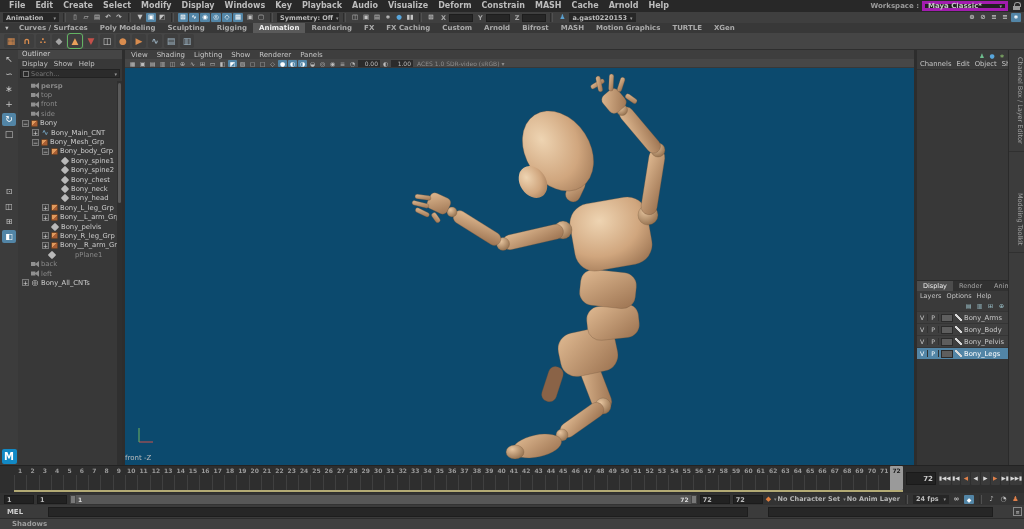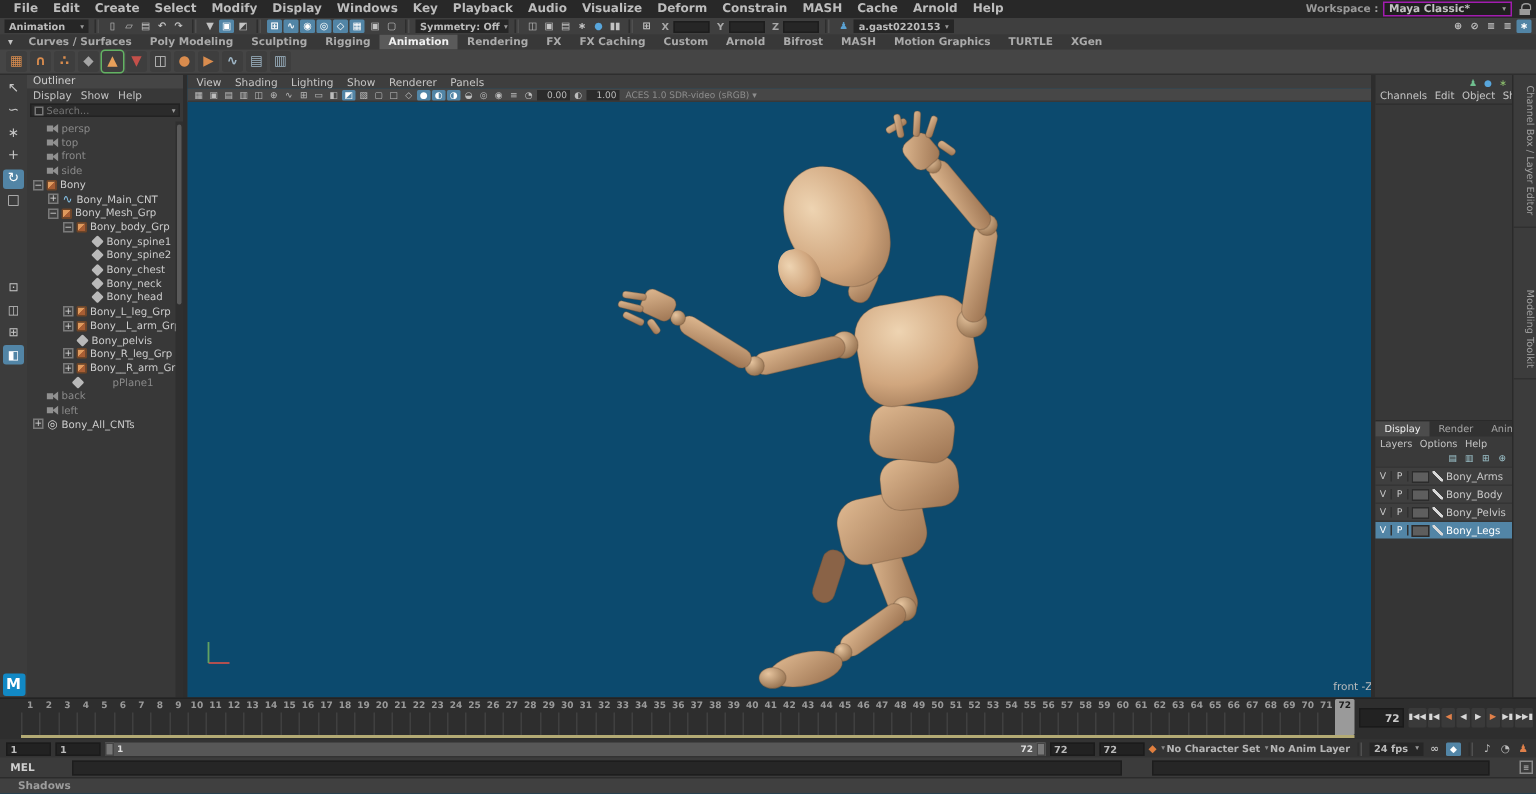--- a/index.html
+++ b/index.html
@@ -5,21 +5,21 @@
 *{margin:0;padding:0;box-sizing:border-box;}
 html,body{width:1024px;height:529px;overflow:hidden;}
 body{position:relative;background:#373737;font-family:"DejaVu Sans","Liberation Sans",sans-serif;color:#c8c8c8;cursor:default;}
 .bar{position:absolute;left:0;right:0;display:flex;align-items:center;font-weight:bold;}
 .arr{margin-left:auto;font-size:5px;color:#9a9a9a;padding-left:3px;}
 
 #menubar{top:0;height:12px;background:#282828;font-size:8px;color:#bdbdbd;padding:0 4px;z-index:5;}
 #menu-items{display:flex;}
 #menu-items .mitem{padding:0 5px;line-height:12px;white-space:nowrap;}
 #menubar .ws{margin-left:auto;display:flex;align-items:center;gap:3px;color:#9a9a9a;font-size:7px;}
-.ws-field{background:#1f1f1f;border:1px solid #a21caf;width:86px;height:10px;display:flex;align-items:center;padding:0 3px;font-size:7px;color:#c4c4c4;}
+.ws-field{background:#1f1f1f;border:3px solid #a21caf;width:86px;height:10px;display:flex;align-items:center;padding:0 3px;font-size:7px;color:#c4c4c4;}
 .lockicon{width:7px;height:8px;position:relative;margin-left:2px;}
 .lockicon:before{content:"";position:absolute;top:0;left:1px;width:5px;height:4px;border:1px solid #9a9a9a;border-bottom:none;border-radius:3px 3px 0 0;}
 .lockicon:after{content:"";position:absolute;bottom:0;left:0;width:7px;height:4px;background:#9a9a9a;}
 
 #statusline{top:12px;height:11px;background:#3f3f3f;font-size:7px;gap:2px;padding:0 3px;z-index:5;}
 .sl-field{background:#262626;height:9px;display:flex;align-items:center;padding:0 3px;font-size:6.5px;color:#bcbcbc;white-space:nowrap;}
 .sl-sep{width:3px;height:9px;border-left:1px solid #2d2d2d;border-right:1px solid #505050;margin:0 2px;flex:none;}
 .igroup{display:flex;gap:1px;align-items:center;}
 .sicon{width:10px;height:9px;line-height:9px;text-align:center;font-size:6.5px;color:#c3c3c3;border-radius:1px;flex:none;white-space:nowrap;}
 .sicon.on{background:#5285a6;color:#fff;}
@@ -62,21 +62,21 @@
 #outliner .thumb{position:absolute;top:2px;left:1px;width:3px;height:120px;background:#5a5a5a;border-radius:2px;}
 
 #viewport{position:absolute;left:125px;top:50px;width:790px;bottom:64px;background:#0c4a6e;}
 #vp-menu{height:9px;background:#3e3e3e;display:flex;gap:9px;font-size:7px;padding-left:6px;align-items:center;color:#c6c6c6;}
 #vp-tools{height:9px;background:#474747;display:flex;gap:1px;align-items:center;padding:0 3px;font-size:6px;border-bottom:1px solid #383838;}
 #vp-tools .vpi{width:9px;text-align:center;color:#bdbdbd;flex:none;}
 #vp-tools .vpi.on{background:#5285a6;color:#fff;border-radius:1px;}
 .vp-field{background:#2b2b2b;width:22px;height:7px;font-size:6px;line-height:7px;color:#bbb;text-align:right;padding:0 2px;flex:none;}
 .vp-cs{color:#8d8d8d;font-size:6px;margin-left:3px;white-space:nowrap;}
 #vp-canvas{position:absolute;top:18px;bottom:0;left:0;right:0;overflow:hidden;}
-.vp-cam-label{position:absolute;bottom:3px;width:100%;text-align:right;font-size:7px;color:#bdbdbd;}
+.vp-cam-label{position:absolute;bottom:3px;width:100%;text-align:left;font-size:7px;color:#bdbdbd;}
 
 #rightpanel{position:absolute;right:16px;top:50px;width:94px;bottom:64px;background:#3a3a3a;border-left:3px solid #2d2d2d;display:flex;flex-direction:column;font-size:7px;}
 #rp-icons{display:flex;justify-content:flex-end;gap:2px;padding:1px 2px;height:9px;}
 #rp-icons .sicon{width:8px;font-size:6px;}
 .cb-menu{display:flex;gap:5px;font-size:6.8px;padding:1px 3px;color:#c6c6c6;height:10px;align-items:center;}
 .cb-empty{flex:1;background:#383838;border-top:1px solid #2f2f2f;}
 #layer-editor{height:185px;background:#3a3a3a;border-top:1px solid #2a2a2a;display:flex;flex-direction:column;}
 .le-tabs{display:flex;background:#313131;font-size:6.5px;color:#a5a5a5;}
 .le-tab{padding:1px 6px;}
 .le-tab.on{background:#4c4c4c;color:#eee;}
@@ -288,21 +288,21 @@
       <span class="omenu">Display</span>
       <span class="omenu">Show</span>
       <span class="omenu">Help</span>
     </div>
   <div class="out-search">
     <span class="fbox"></span>
     <input placeholder="Search..." style="">
     <span class="arr">▾</span>
   </div>
   <div id="outliner-tree">
-      <div class="orow dim" style="padding-left: 4px;">
+      <div class="orow dim" style="padding-left: 4px; font-weight: bold;">
         <span class="obox empty"></span>
         <span class="oi camera"></span>
         <span class="olabel">persp</span>
       </div>
       <div class="orow dim" style="padding-left: 4px;">
         <span class="obox empty"></span>
         <span class="oi camera"></span>
         <span class="olabel">top</span>
       </div>
       <div class="orow dim" style="padding-left: 4px;">

